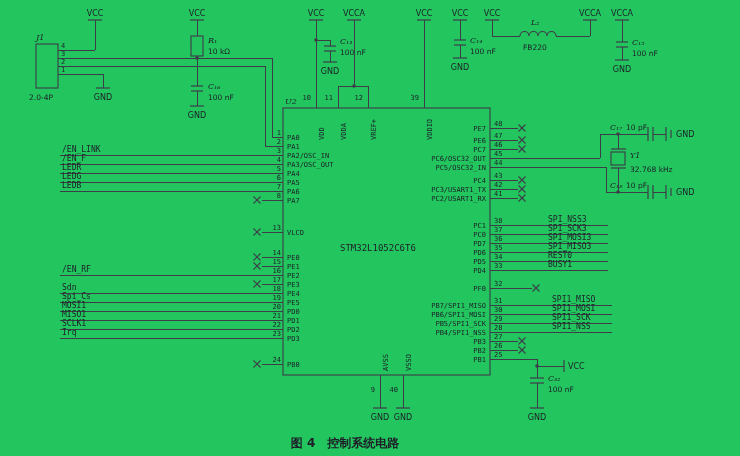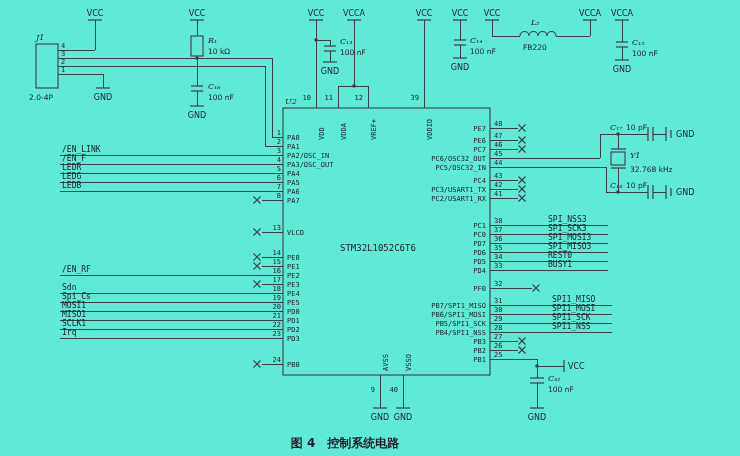--- a/index.html
+++ b/index.html
@@ -1,17 +1,17 @@
 <!DOCTYPE html>
 <html><head>
 <meta charset="utf-8">
 <style>
   html,body{margin:0;padding:0}
   body{background:#e9e9e5}
-  .page{width:740px;height:456px;background:#5eead4;position:relative;overflow:hidden}
+  .page{width:740px;height:456px;background:#22c55e;position:relative;overflow:hidden}
   svg{display:block}
   text{fill:#1e1e28;font-family:"DejaVu Sans Mono",monospace}
   .wire{stroke:#3d3d48;stroke-width:1;fill:none;shape-rendering:crispEdges}
   .sym{stroke:#3d3d48;stroke-width:1.2;fill:none}
   .box{stroke:#3d3d48;stroke-width:1.1;fill:none}
   .pnum{font-size:7px}
   .pin{font-size:7px}
   .sig{font-size:8px}
   .pwr{font-size:8px;font-family:"DejaVu Sans",sans-serif}
   .ref{font-size:8px;font-style:italic;font-family:"DejaVu Serif",serif}

